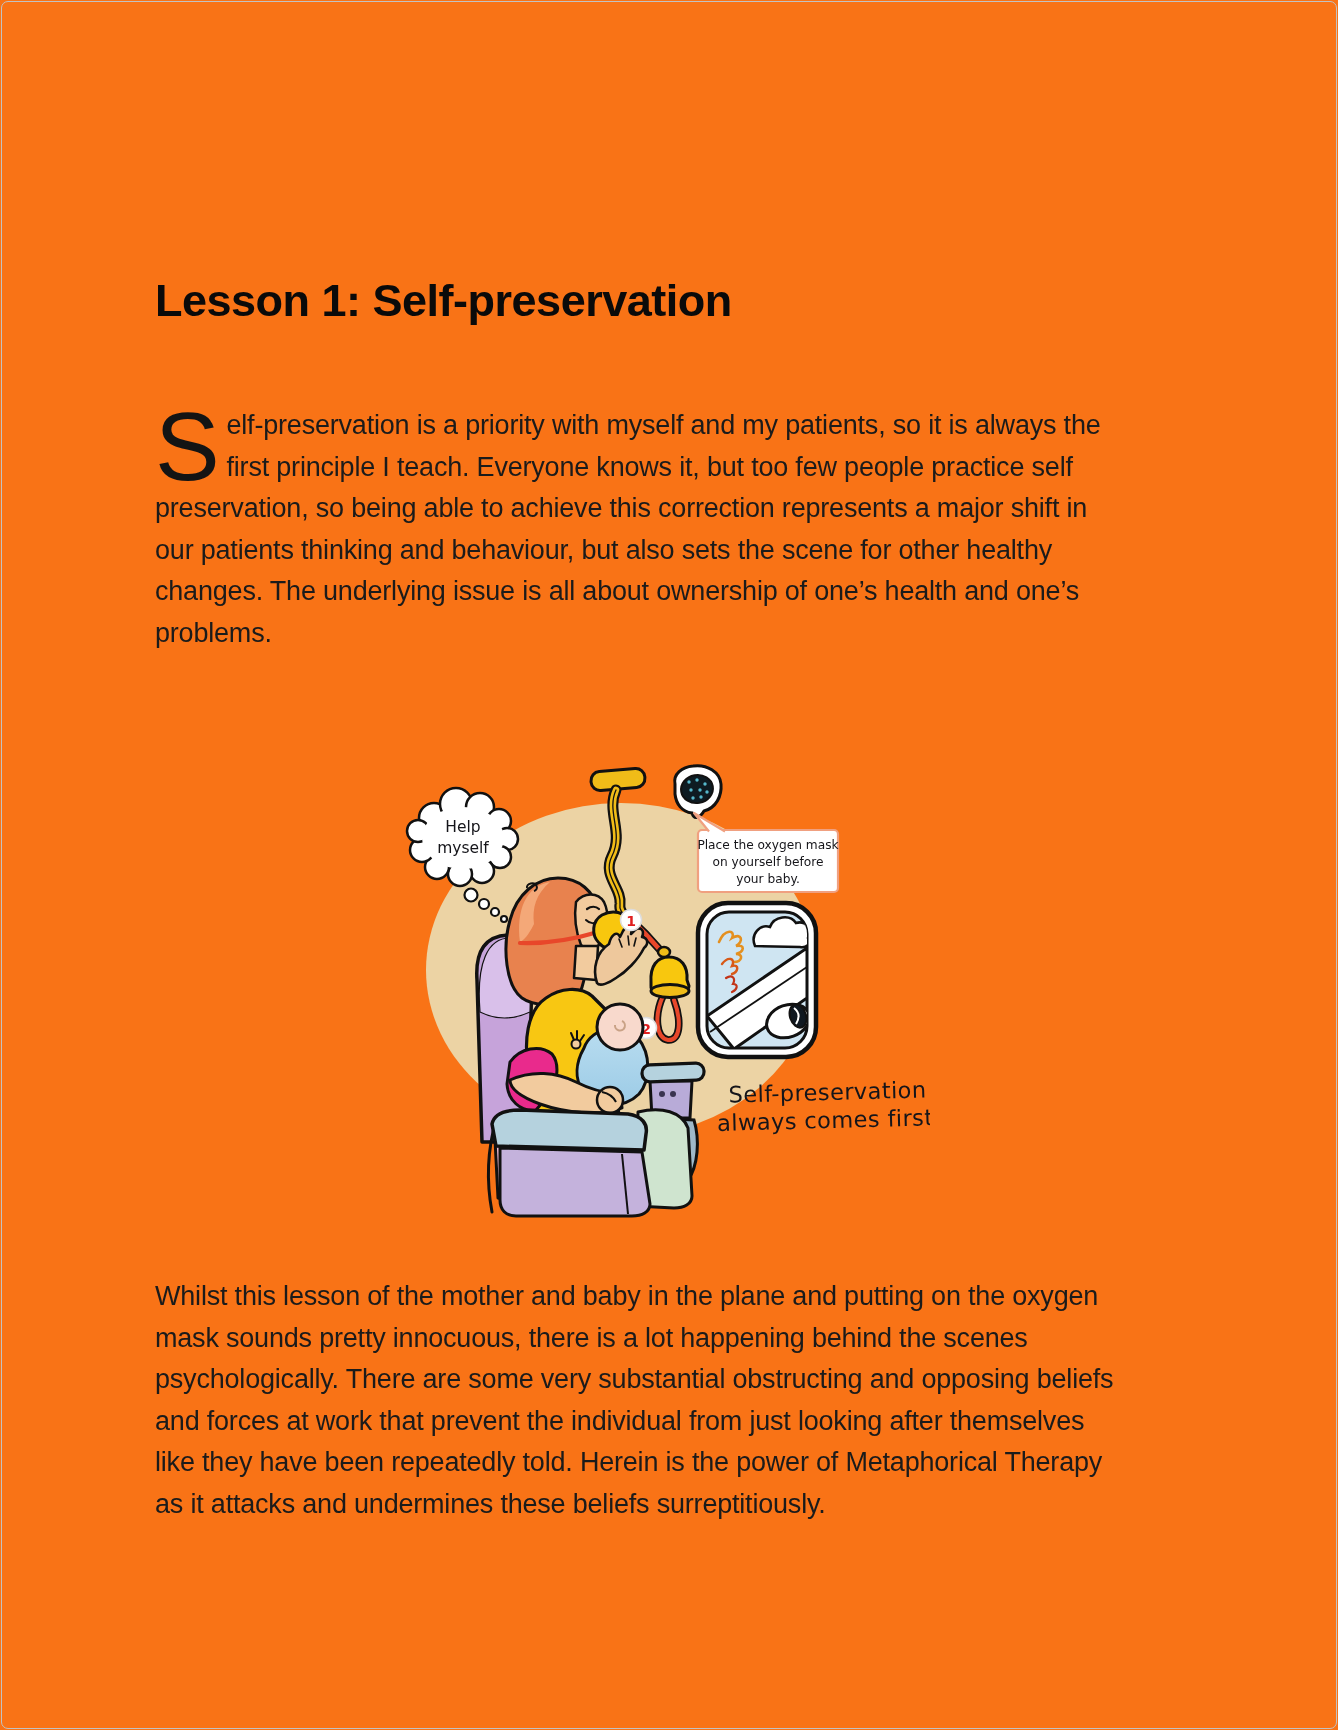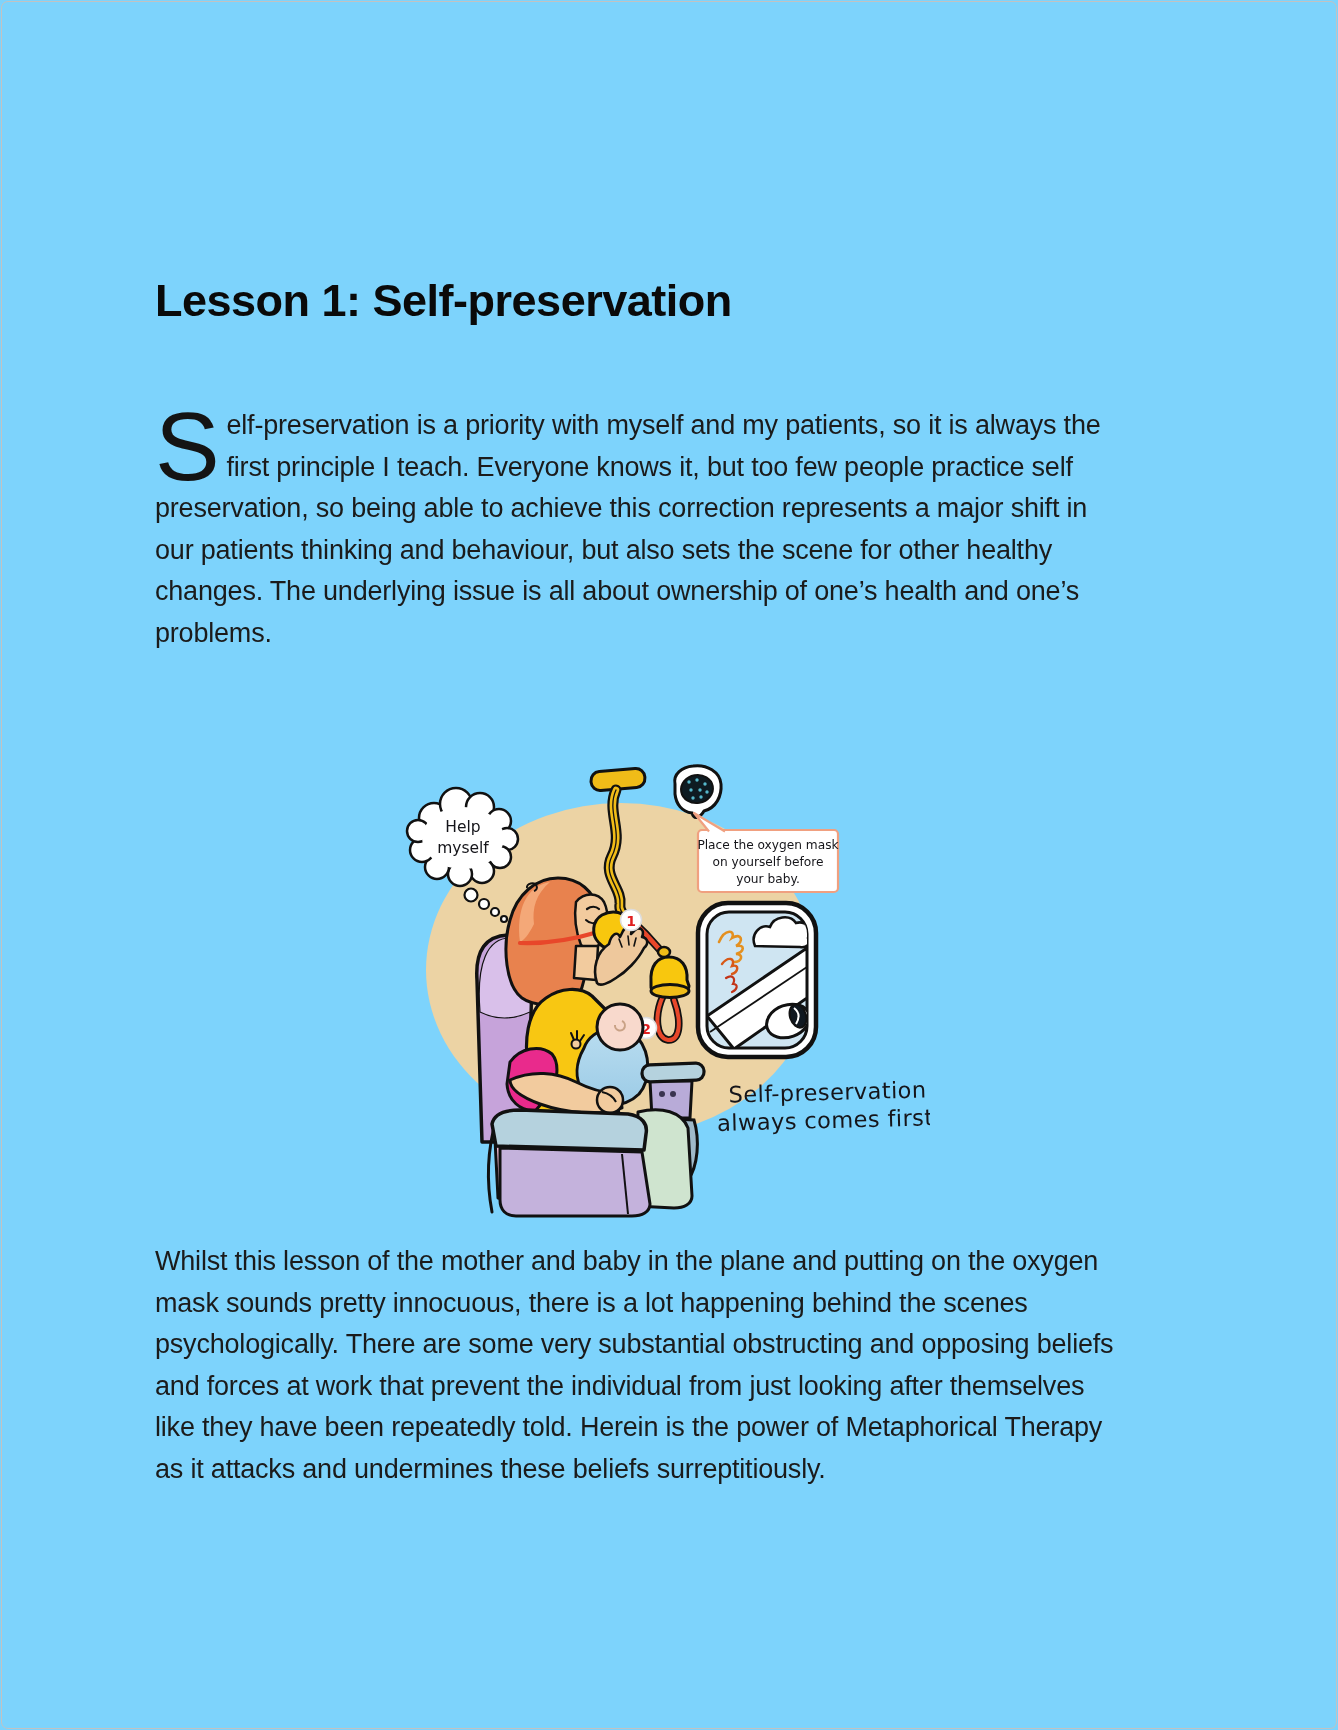--- a/index.html
+++ b/index.html
@@ -1,19 +1,19 @@
 <!DOCTYPE html>
 <html><head>
 <meta charset="utf-8">
 <style>
   html,body{margin:0;padding:0;background:#ffffff;}
   .page{
     position:relative;
     width:1338px;height:1730px;
-    background:#7dd3fc;
+    background:#f97316;
     font-family:"Liberation Sans",sans-serif;
     color:#1b1b1b;
     overflow:hidden;
   }
   .frame{
     position:absolute;inset:1px;
     border:1px solid #c2c2c2;
     border-radius:7px;
     pointer-events:none;
   }
@@ -22,21 +22,21 @@
     margin:0;
     font-size:45px;line-height:1.1;font-weight:bold;
     letter-spacing:-0.5px;color:#0a0a0a;
   }
   .para{
     position:absolute;left:155px;
     margin:0;
     font-size:27px;line-height:41.5px;letter-spacing:-0.2px;color:#1b1b1b;
   }
   .para1{top:405px;width:960px;}
-  .para2{top:1241px;width:968px;}
+  .para2{top:1276px;width:968px;}
   .dropcap{
     float:left;
     font-size:97px;line-height:76px;
     padding:4px 7px 0 0;
     font-weight:400;color:#141414;
   }
   .cartoon{position:absolute;left:370px;top:680px;}
   .cap-text{
     font-family:"DejaVu Sans",sans-serif;
     font-size:22.5px;fill:#15151a;letter-spacing:0.4px;

